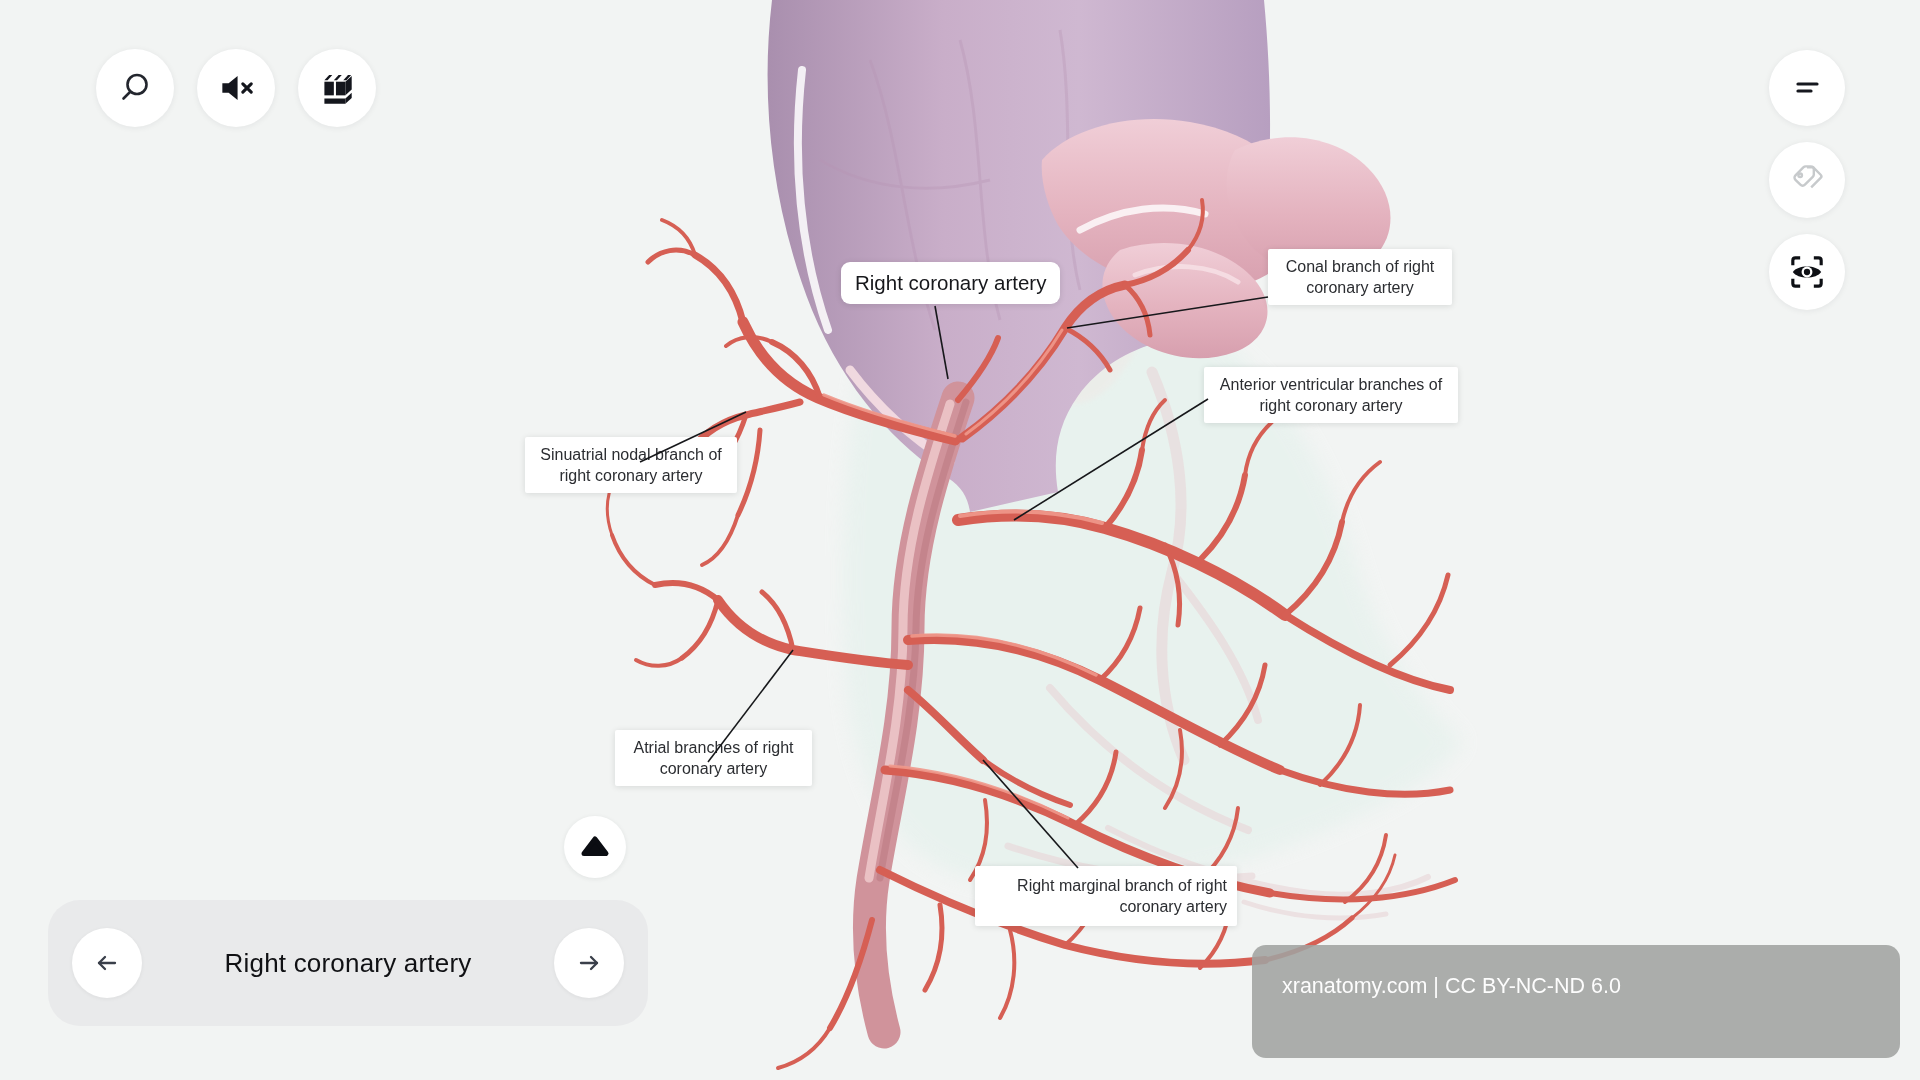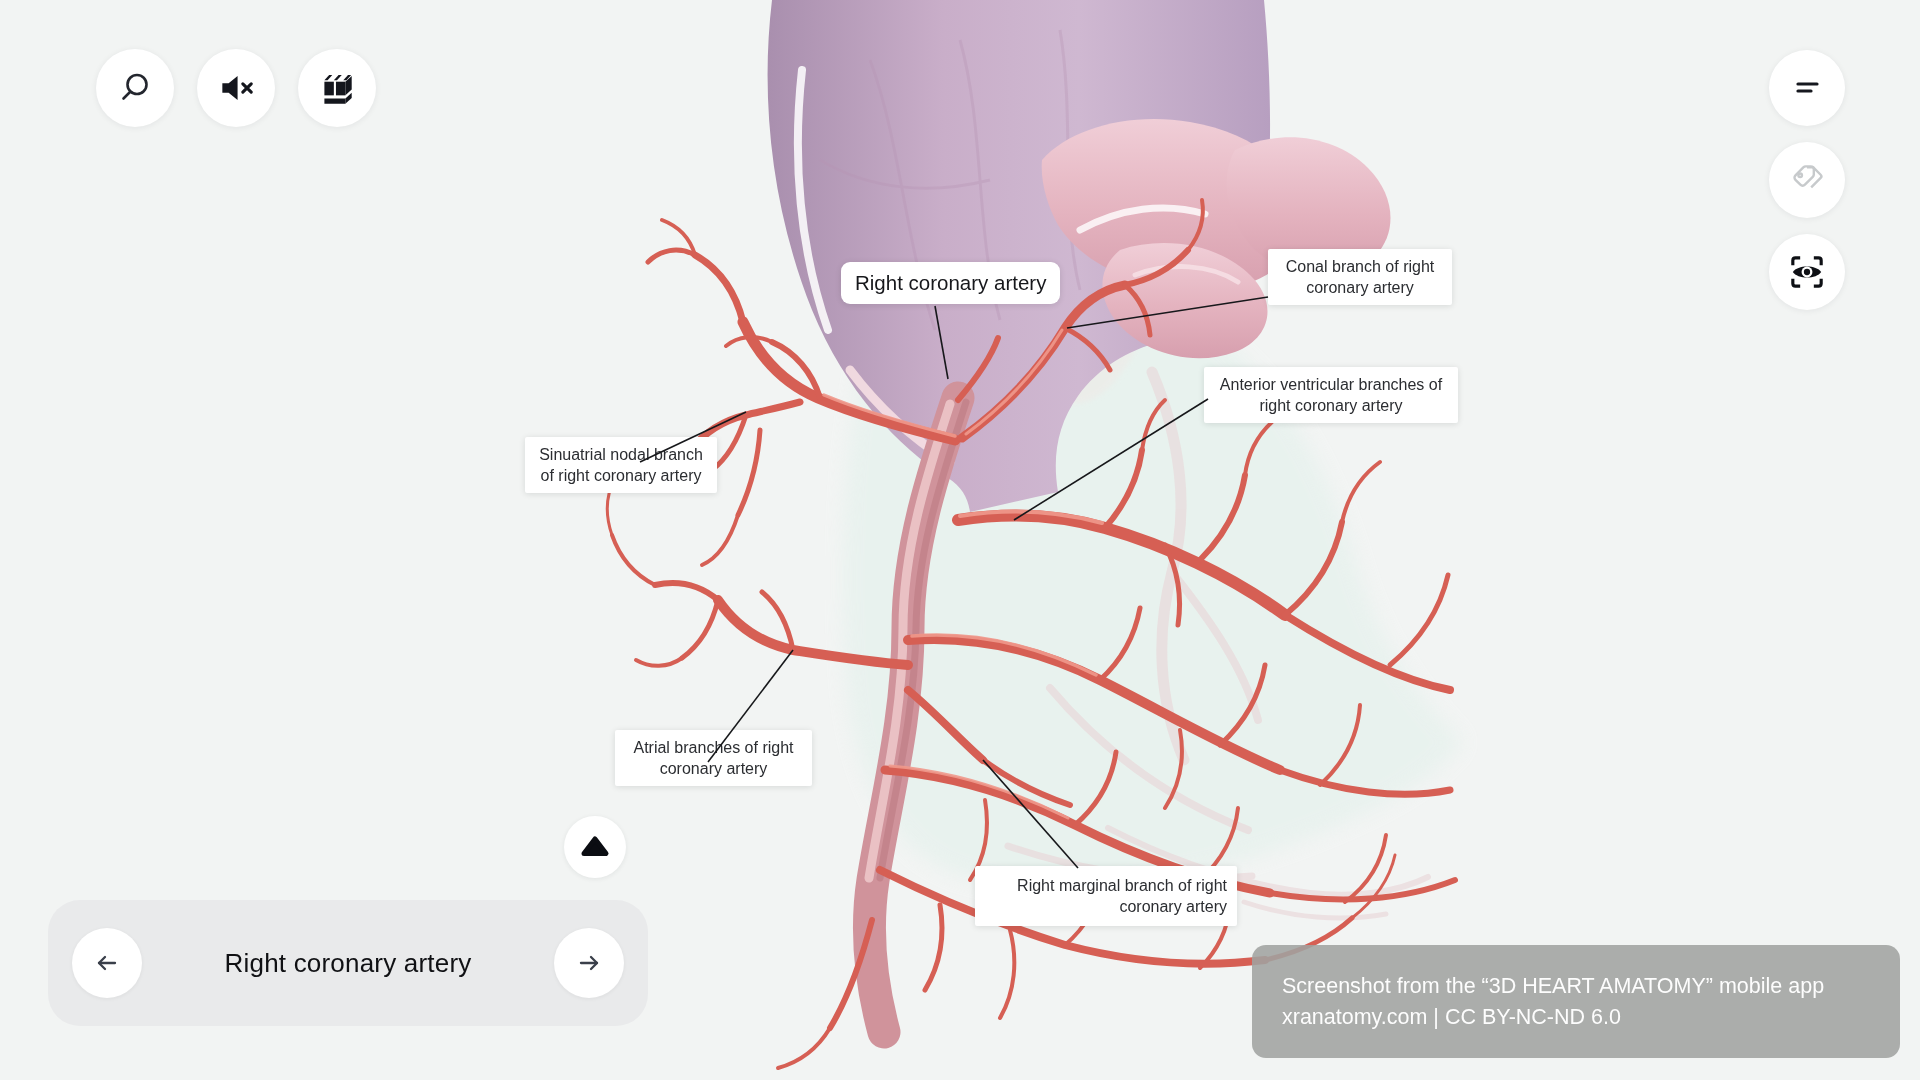--- a/index.html
+++ b/index.html
@@ -206,21 +206,21 @@
 
   <div class="anno big" style="left:841px; top:262px; height:42px;">
     <span>Right coronary artery</span>
   </div>
   <div class="anno" style="left:1268px; top:249px; width:184px; min-height:55px;">
     <span>Conal branch of right coronary artery</span>
   </div>
   <div class="anno" style="left:1204px; top:367px; width:254px; min-height:55px;">
     <span>Anterior ventricular branches of right coronary artery</span>
   </div>
-  <div class="anno" style="left:525px; top:437px; width:192px; min-height:55px;">
+  <div class="anno" style="left:525px; top:437px; width:212px; min-height:55px;">
     <span>Sinuatrial nodal branch of right coronary artery</span>
   </div>
   <div class="anno" style="left:615px; top:730px; width:197px; min-height:56px;">
     <span>Atrial branches of right coronary artery</span>
   </div>
   <div class="anno" style="left:975px; top:866px; width:262px; min-height:60px;text-align:right;">
     <span>Right marginal branch of right coronary artery</span>
   </div>
 
   <svg id="leader-overlay" class="layer" width="1920" height="1080" viewBox="0 0 1920 1080">
@@ -310,17 +310,16 @@
       <svg width="36" height="36" viewBox="0 0 36 36">
         <g fill="none" stroke="#3a3f4a" stroke-width="2.3" stroke-linecap="round" stroke-linejoin="round">
           <line x1="10" y1="18" x2="26" y2="18"></line>
           <polyline points="20,12 26,18 20,24"></polyline>
         </g>
       </svg>
     </button>
   </div>
 
   <div class="attribution">
-    <div>Screenshot from the “3D HEART AMATOMY” mobile app</div>
     <div>xranatomy.com | CC BY-NC-ND 6.0</div>
   </div>
 
 </div>
 
 </body></html>

